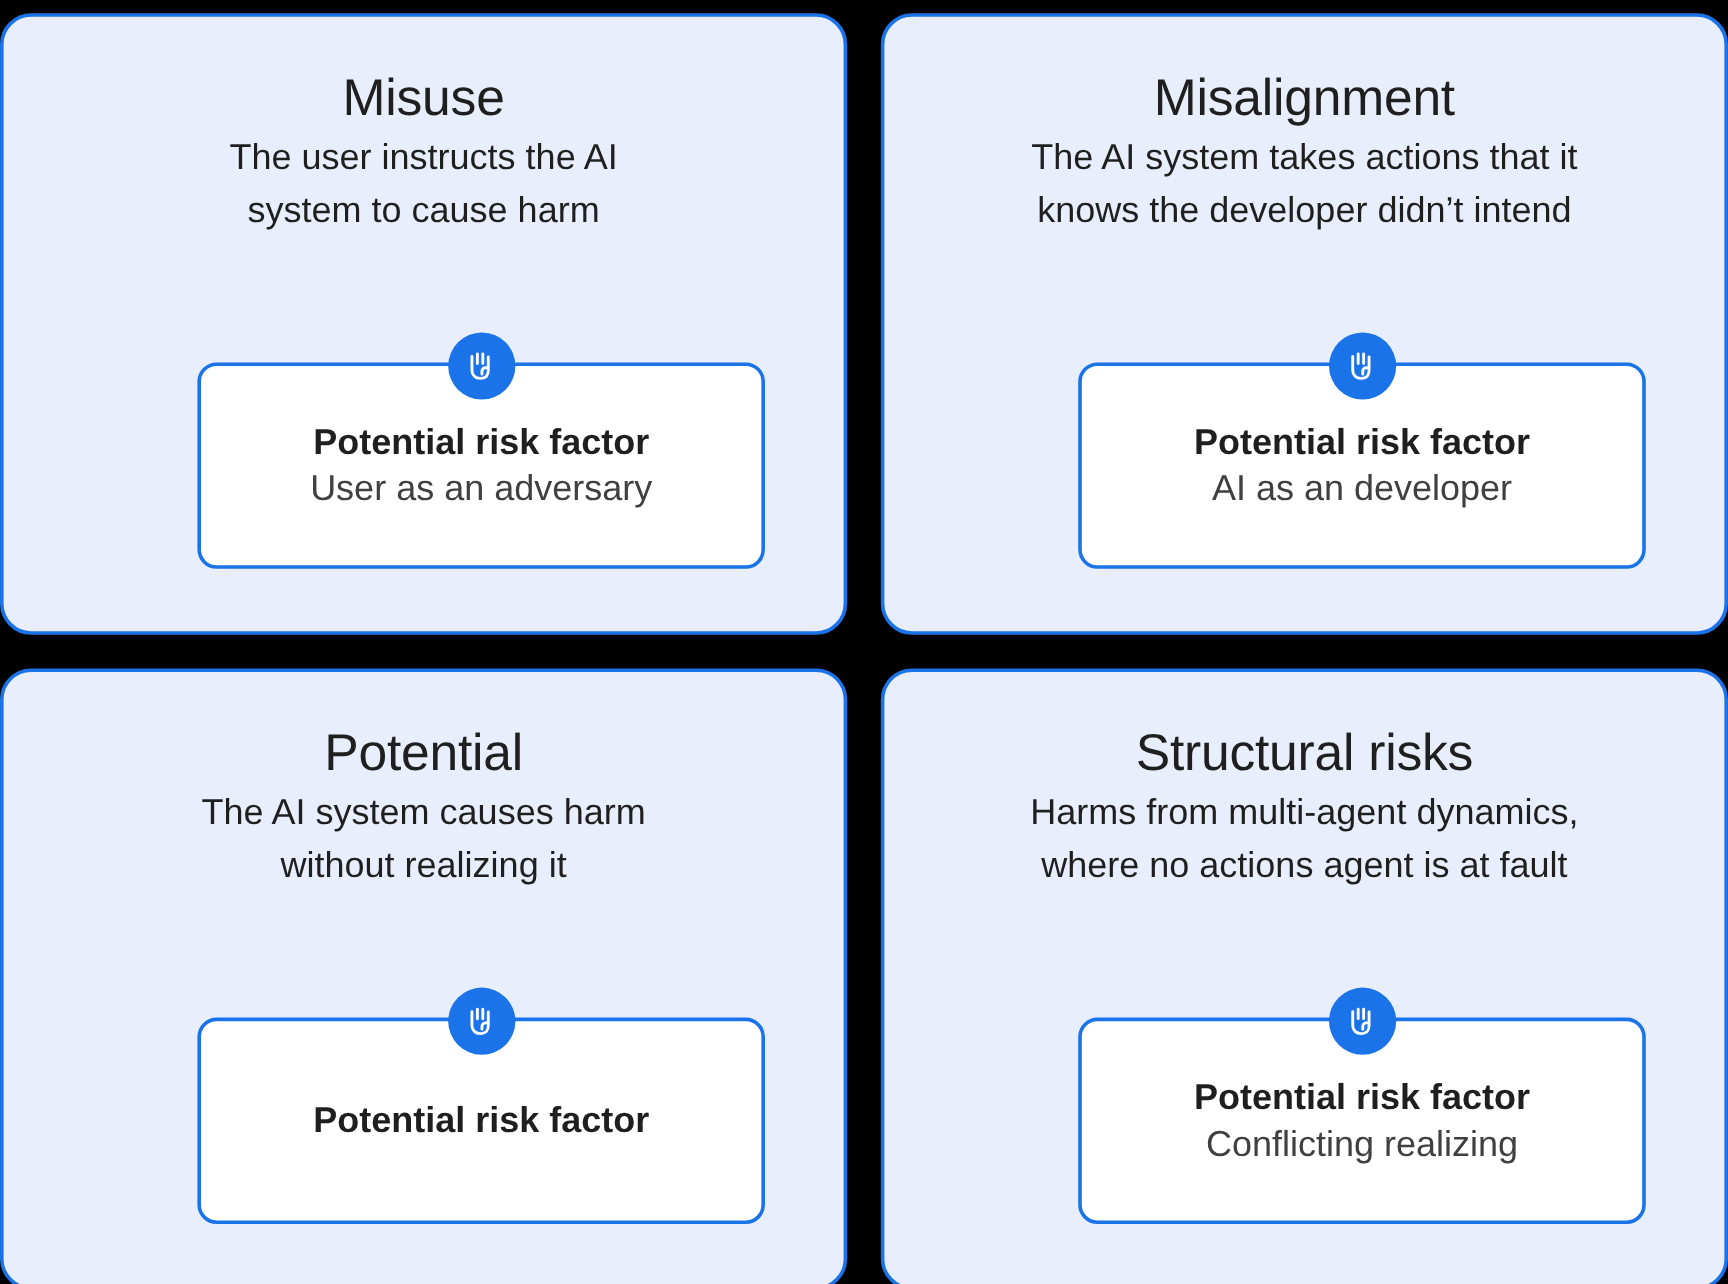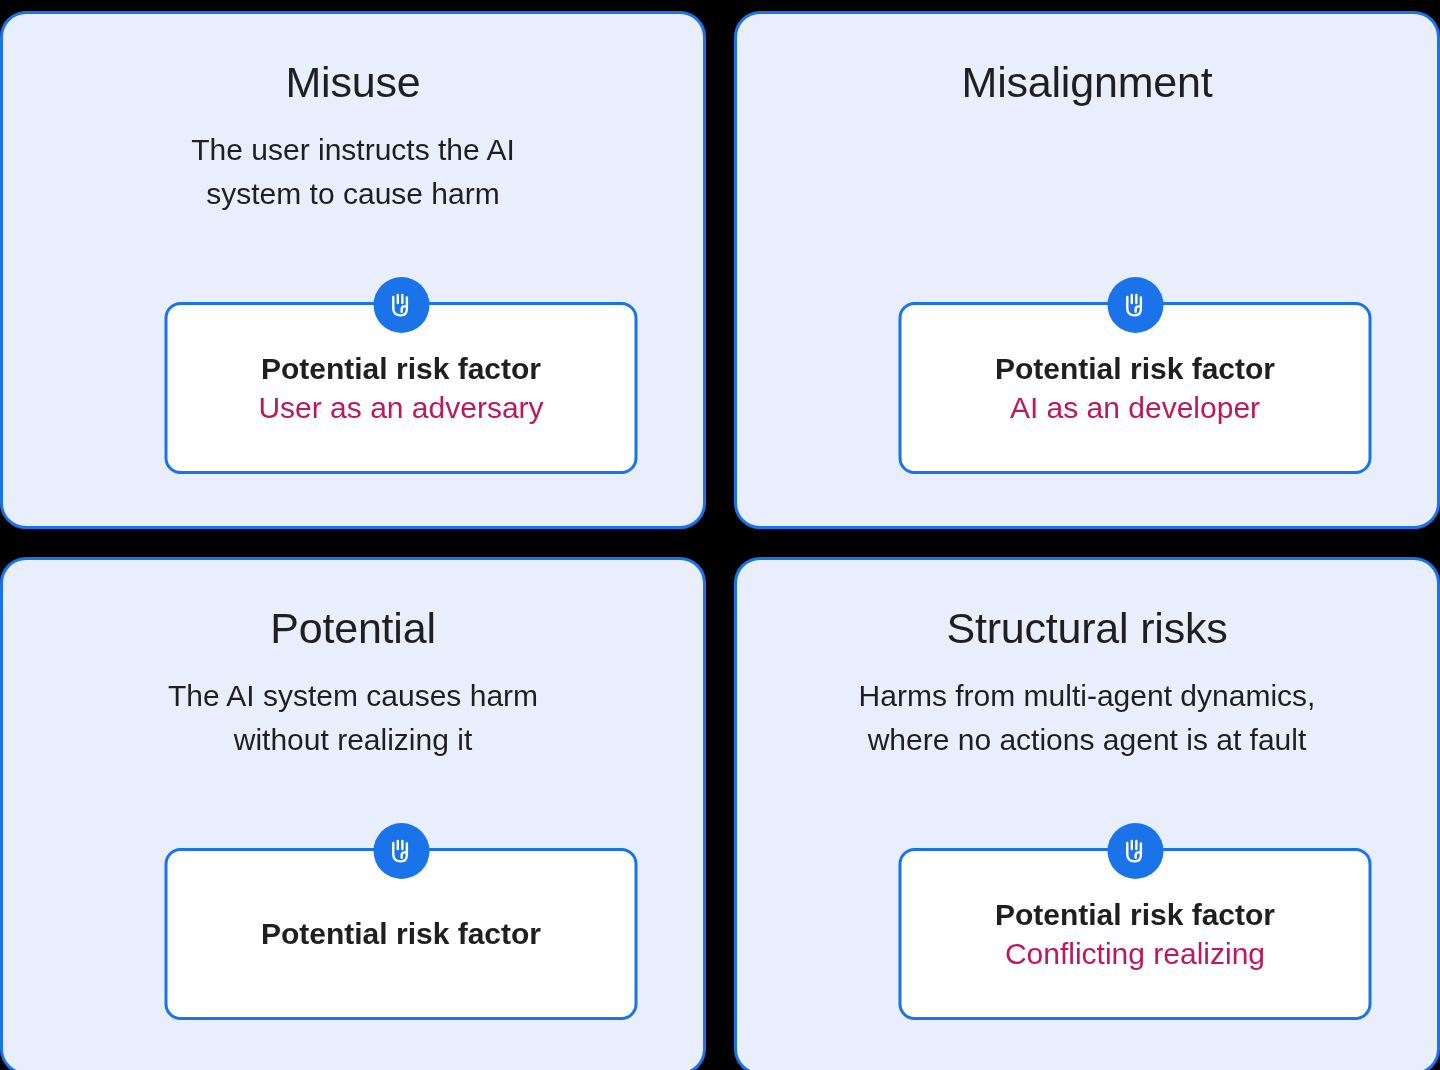--- a/index.html
+++ b/index.html
@@ -51,21 +51,21 @@
     text-align: center;
     margin-top: 45px;
   }
 
   .card-desc {
     font-size: 30px;
     font-weight: 400;
     color: #1f1f1f;
     line-height: 1.45;
     text-align: center;
-    margin-top: 22px;
+    margin-top: 4px;
     max-width: 620px;
     white-space: pre-line;
   }
 
   .risk-box-wrap {
     position: absolute;
     left: 50%;
     transform: translateX(-50%);
     bottom: 52px;
     width: 473px;
@@ -107,21 +107,21 @@
     font-size: 30px;
     font-weight: 700;
     color: #1f1f1f;
     line-height: 1.25;
     text-align: center;
   }
 
   .risk-value {
     font-size: 30px;
     font-weight: 400;
-    color: #be185d;
+    color: #404040;
     line-height: 1.25;
     text-align: center;
   }
 </style>
 </head>
 <body>
 
 <div id="diagram">
 
   <div class="risk-card">
@@ -138,20 +138,22 @@
           </svg>
         </div>
         <div class="risk-label">Potential risk factor</div>
         <div class="risk-value">User as an adversary</div>
       </div>
     </div>
   </div>
 
   <div class="risk-card">
     <div class="card-title">Misalignment</div>
+    <div class="card-desc">The AI system takes actions that it
+knows the developer didn’t intend</div>
     <div class="risk-box-wrap">
       <div class="risk-box">
         <div class="risk-icon">
           <svg width="34" height="34" viewBox="0 0 24 24" aria-hidden="true">
             <path fill="none" stroke="#ffffff" stroke-width="1.7" stroke-linecap="round" stroke-linejoin="round" d="M6.2 11.6V6.4 M9.4 10.6V4.9 M12.6 10.6V4.9 M15.8 11.2V6.6
                  M6.2 11.6v3.1c0 2.7 2.1 4.6 4.8 4.6h0.6c2.7 0 4.2-1.9 4.2-4.6v-3.5
                  M15.8 13.0h-1.6c-1.2 0-2.1 0.9-2.1 2.1v1.7"></path>
           </svg>
         </div>
         <div class="risk-label">Potential risk factor</div>

